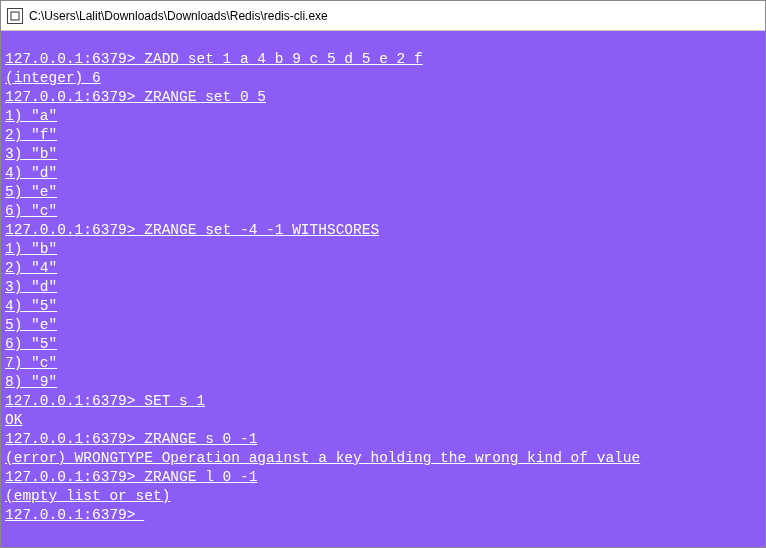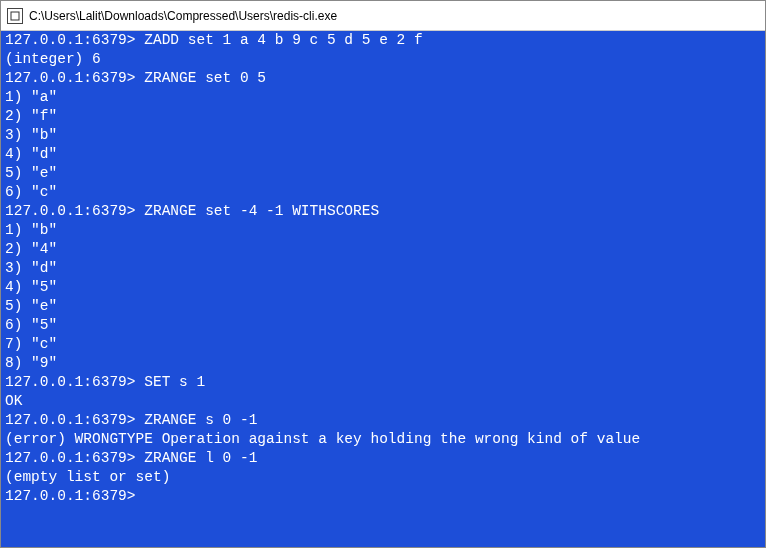--- a/index.html
+++ b/index.html
@@ -33,36 +33,37 @@
       height: 16px;
       border: 1px solid #444;
       margin-right: 6px;
       display: flex;
       align-items: center;
       justify-content: center;
     }
     .titlebar .icon-box svg { width: 10px; height: 10px; }
     .terminal {
       flex: 1;
-      background: #1d4ed8;
+      background: #8b5cf6;
       color: #fff;
-      padding: 0 4px;
+      padding: 19px 4px;
       font-size: 14.5px;
       line-height: 19px;
       overflow: hidden;
       white-space: pre;
+      text-decoration: underline;
     }
     .terminal .line { display: block; }
   </style>
 </head>
 <body>
 
 <div class="window">
   <div class="titlebar">
     <span class="icon-box">
       <svg viewBox="0 0 10 10">
           <rect x="1" y="1" width="8" height="8" fill="none" stroke="#333" stroke-width="1"></rect>
         </svg>
     </span>
-    <span>C:\Users\Lalit\Downloads\Compressed\Users\redis-cli.exe</span>
+    <span>C:\Users\Lalit\Downloads\Downloads\Redis\redis-cli.exe</span>
   </div>
   <div class="terminal" id="terminal"><span class="line">127.0.0.1:6379&gt; ZADD set 1 a 4 b 9 c 5 d 5 e 2 f</span><span class="line">(integer) 6</span><span class="line">127.0.0.1:6379&gt; ZRANGE set 0 5</span><span class="line">1) "a"</span><span class="line">2) "f"</span><span class="line">3) "b"</span><span class="line">4) "d"</span><span class="line">5) "e"</span><span class="line">6) "c"</span><span class="line">127.0.0.1:6379&gt; ZRANGE set -4 -1 WITHSCORES</span><span class="line">1) "b"</span><span class="line">2) "4"</span><span class="line">3) "d"</span><span class="line">4) "5"</span><span class="line">5) "e"</span><span class="line">6) "5"</span><span class="line">7) "c"</span><span class="line">8) "9"</span><span class="line">127.0.0.1:6379&gt; SET s 1</span><span class="line">OK</span><span class="line">127.0.0.1:6379&gt; ZRANGE s 0 -1</span><span class="line">(error) WRONGTYPE Operation against a key holding the wrong kind of value</span><span class="line">127.0.0.1:6379&gt; ZRANGE l 0 -1</span><span class="line">(empty list or set)</span><span class="line">127.0.0.1:6379&gt; </span></div>
 </div>
 
 </body></html>

